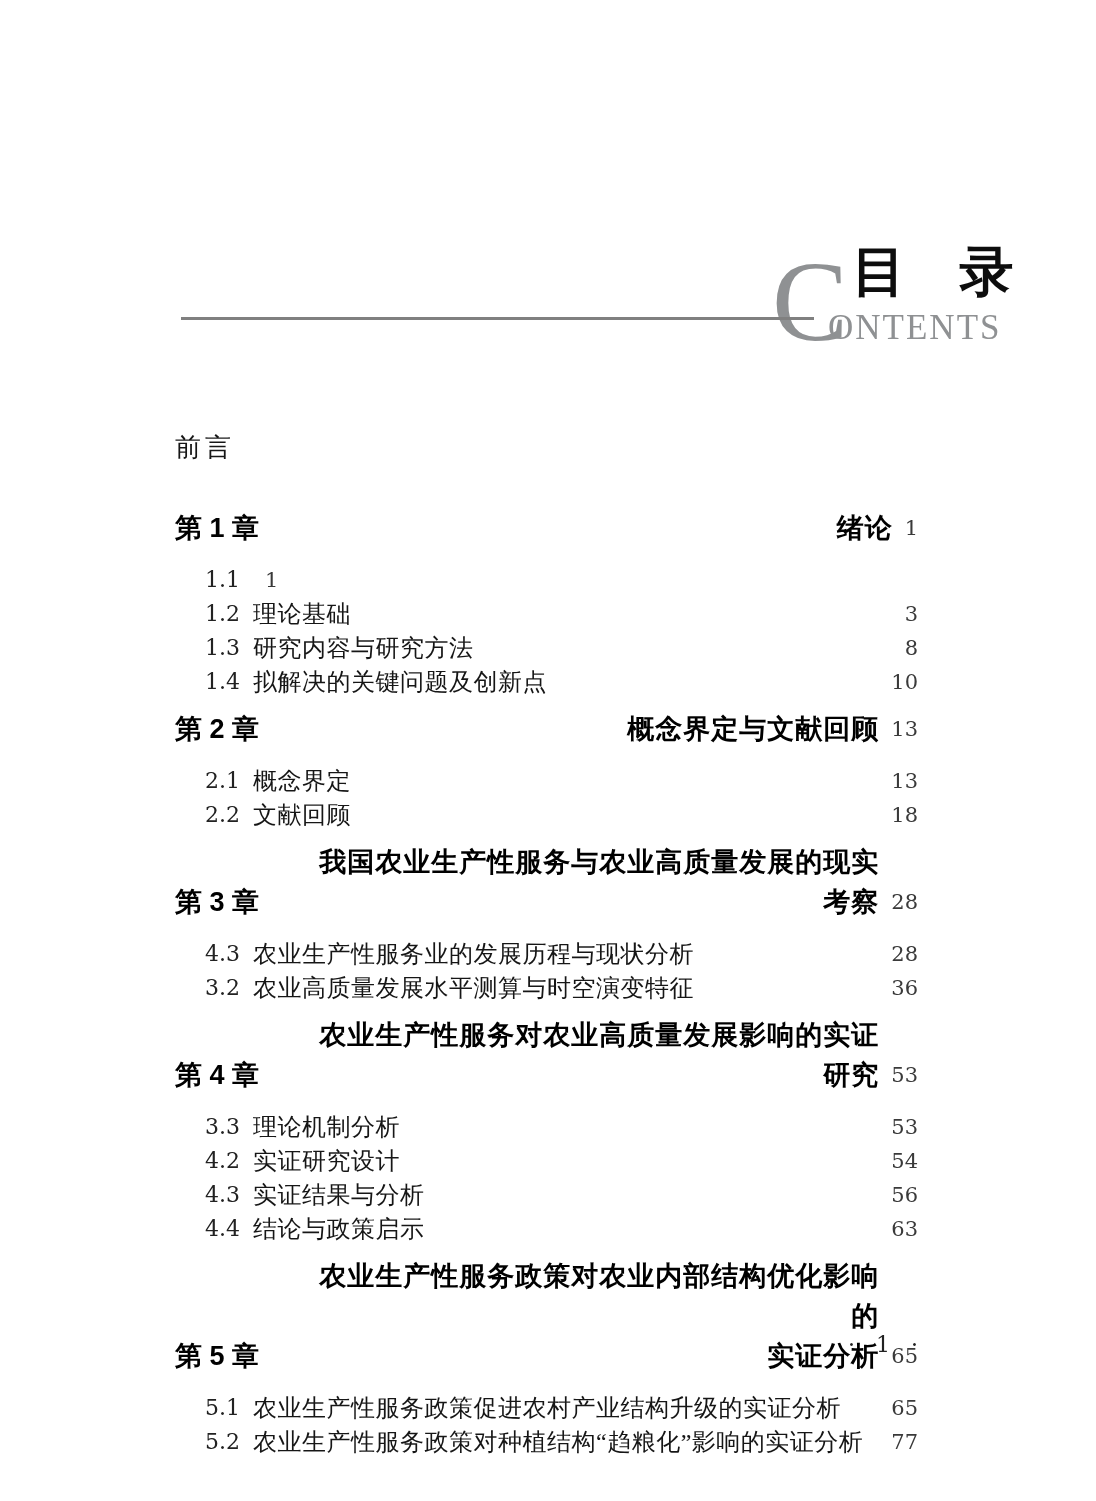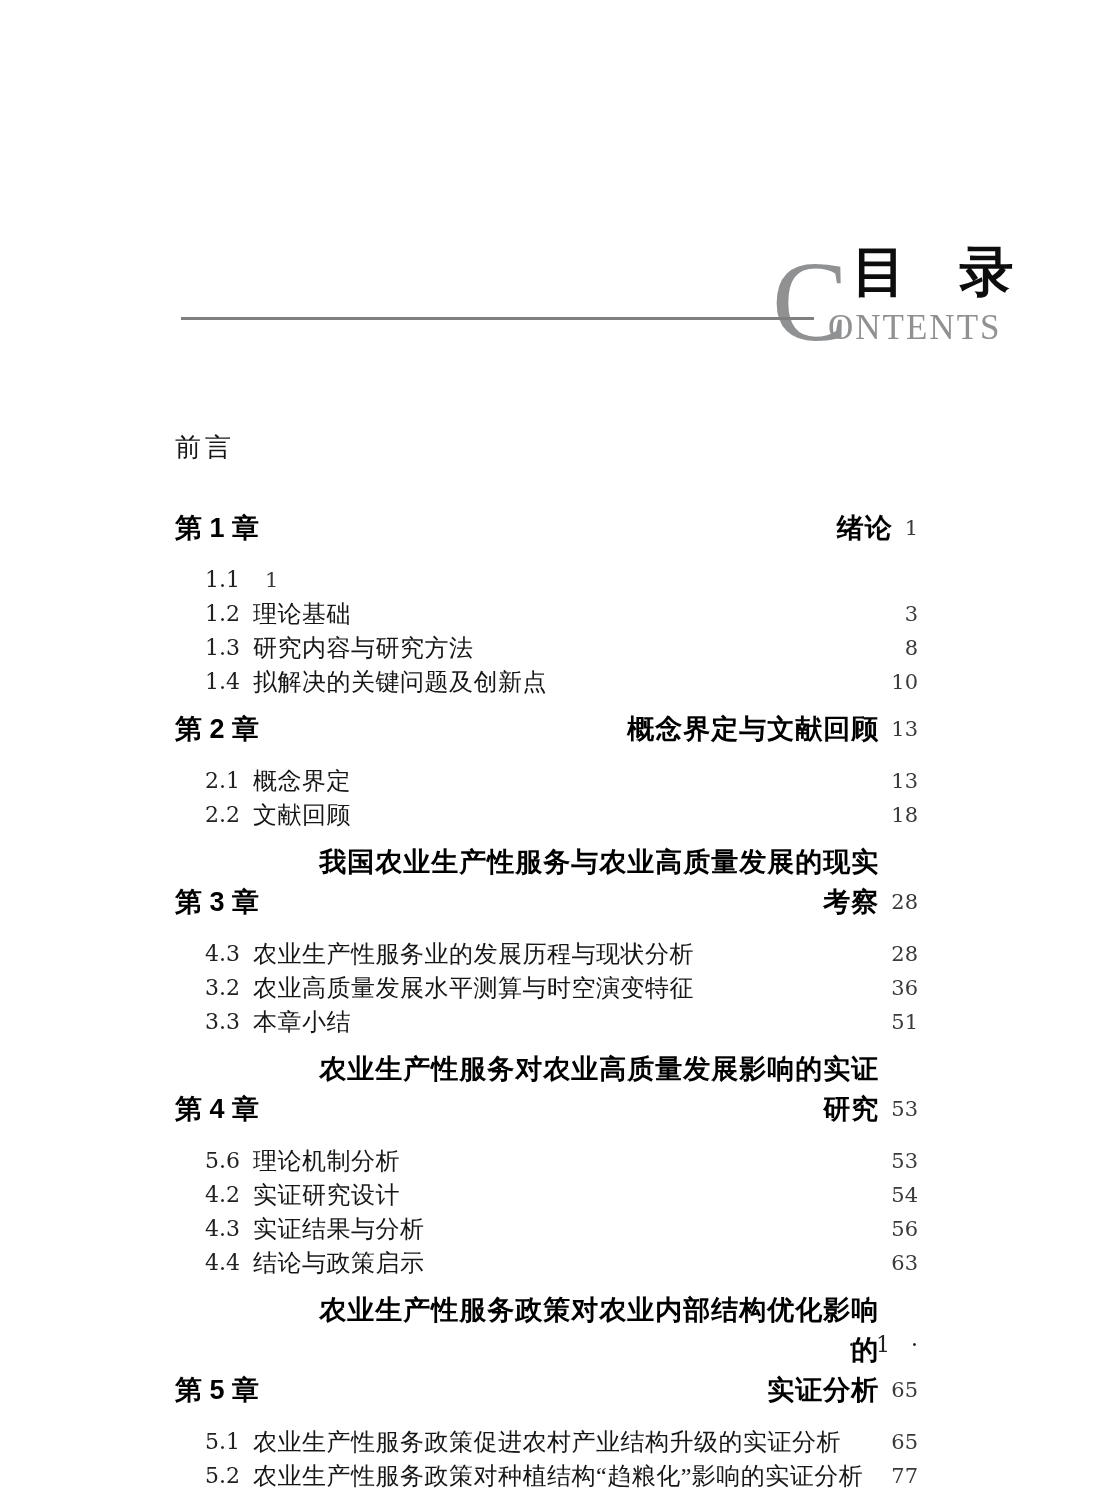--- a/index.html
+++ b/index.html
@@ -202,33 +202,28 @@
   <div class="sec-row">
     <span class="sec-num">4.3</span>
     <span class="sec-title">农业生产性服务业的发展历程与现状分析</span>
     <span class="page-num">28</span>
   </div>
   <div class="sec-row">
     <span class="sec-num">3.2</span>
     <span class="sec-title">农业高质量发展水平测算与时空演变特征</span>
     <span class="page-num">36</span>
   </div>
-  <div class="sec-row">
-    <span class="sec-num">3.3</span>
-    <span class="sec-title">本章小结</span>
-    <span class="page-num">51</span>
-  </div>
 
   <div class="chap-row">
     <span class="chap-label">第 4 章</span>
     <span class="chap-title">农业生产性服务对农业高质量发展影响的实证研究</span>
     <span class="page-num">53</span>
   </div>
   <div class="sec-row">
-    <span class="sec-num">5.6</span>
+    <span class="sec-num">3.3</span>
     <span class="sec-title">理论机制分析</span>
     <span class="page-num">53</span>
   </div>
   <div class="sec-row">
     <span class="sec-num">4.2</span>
     <span class="sec-title">实证研究设计</span>
     <span class="page-num">54</span>
   </div>
   <div class="sec-row">
     <span class="sec-num">4.3</span>

